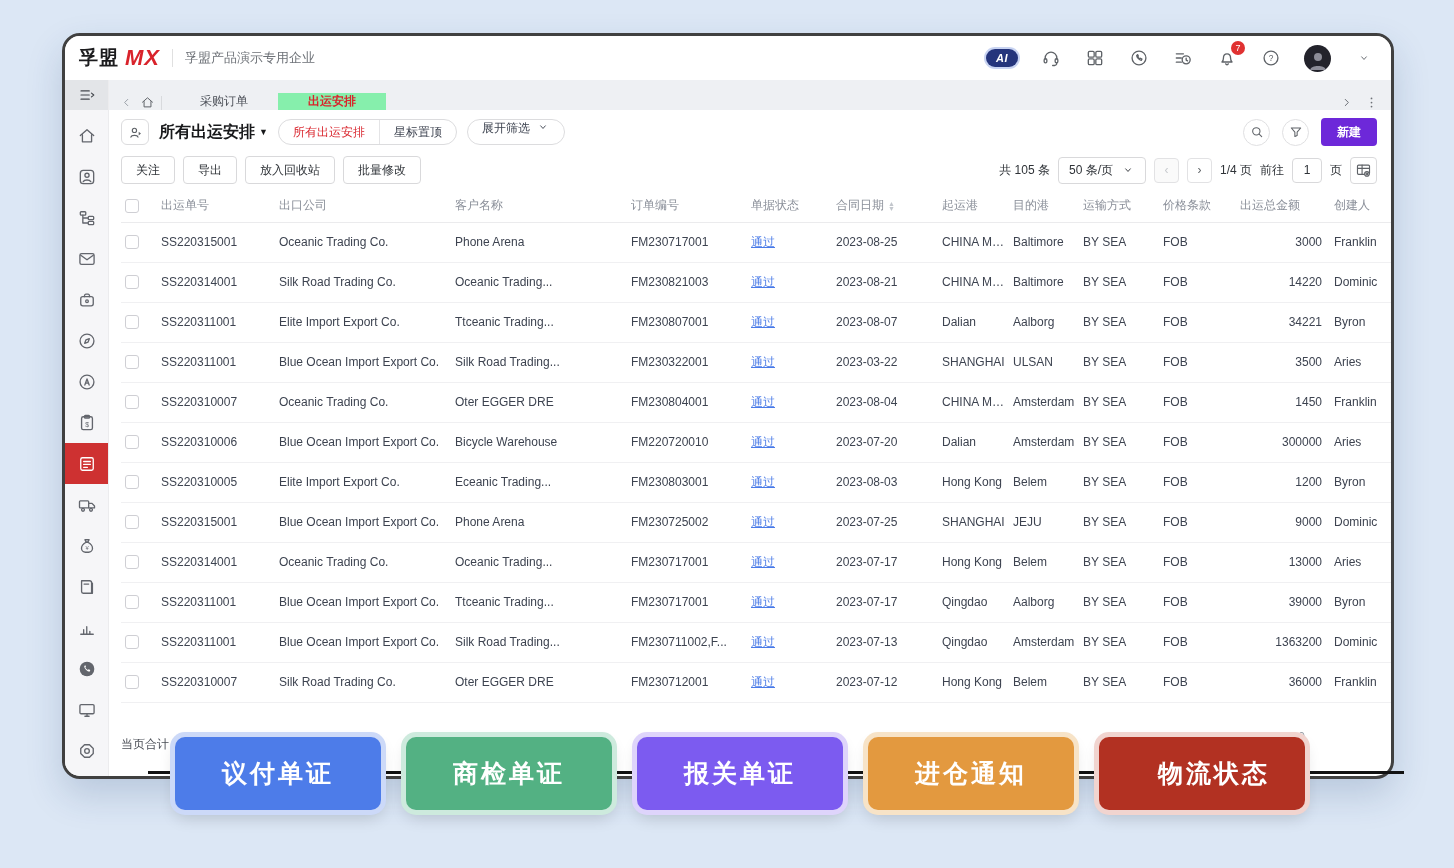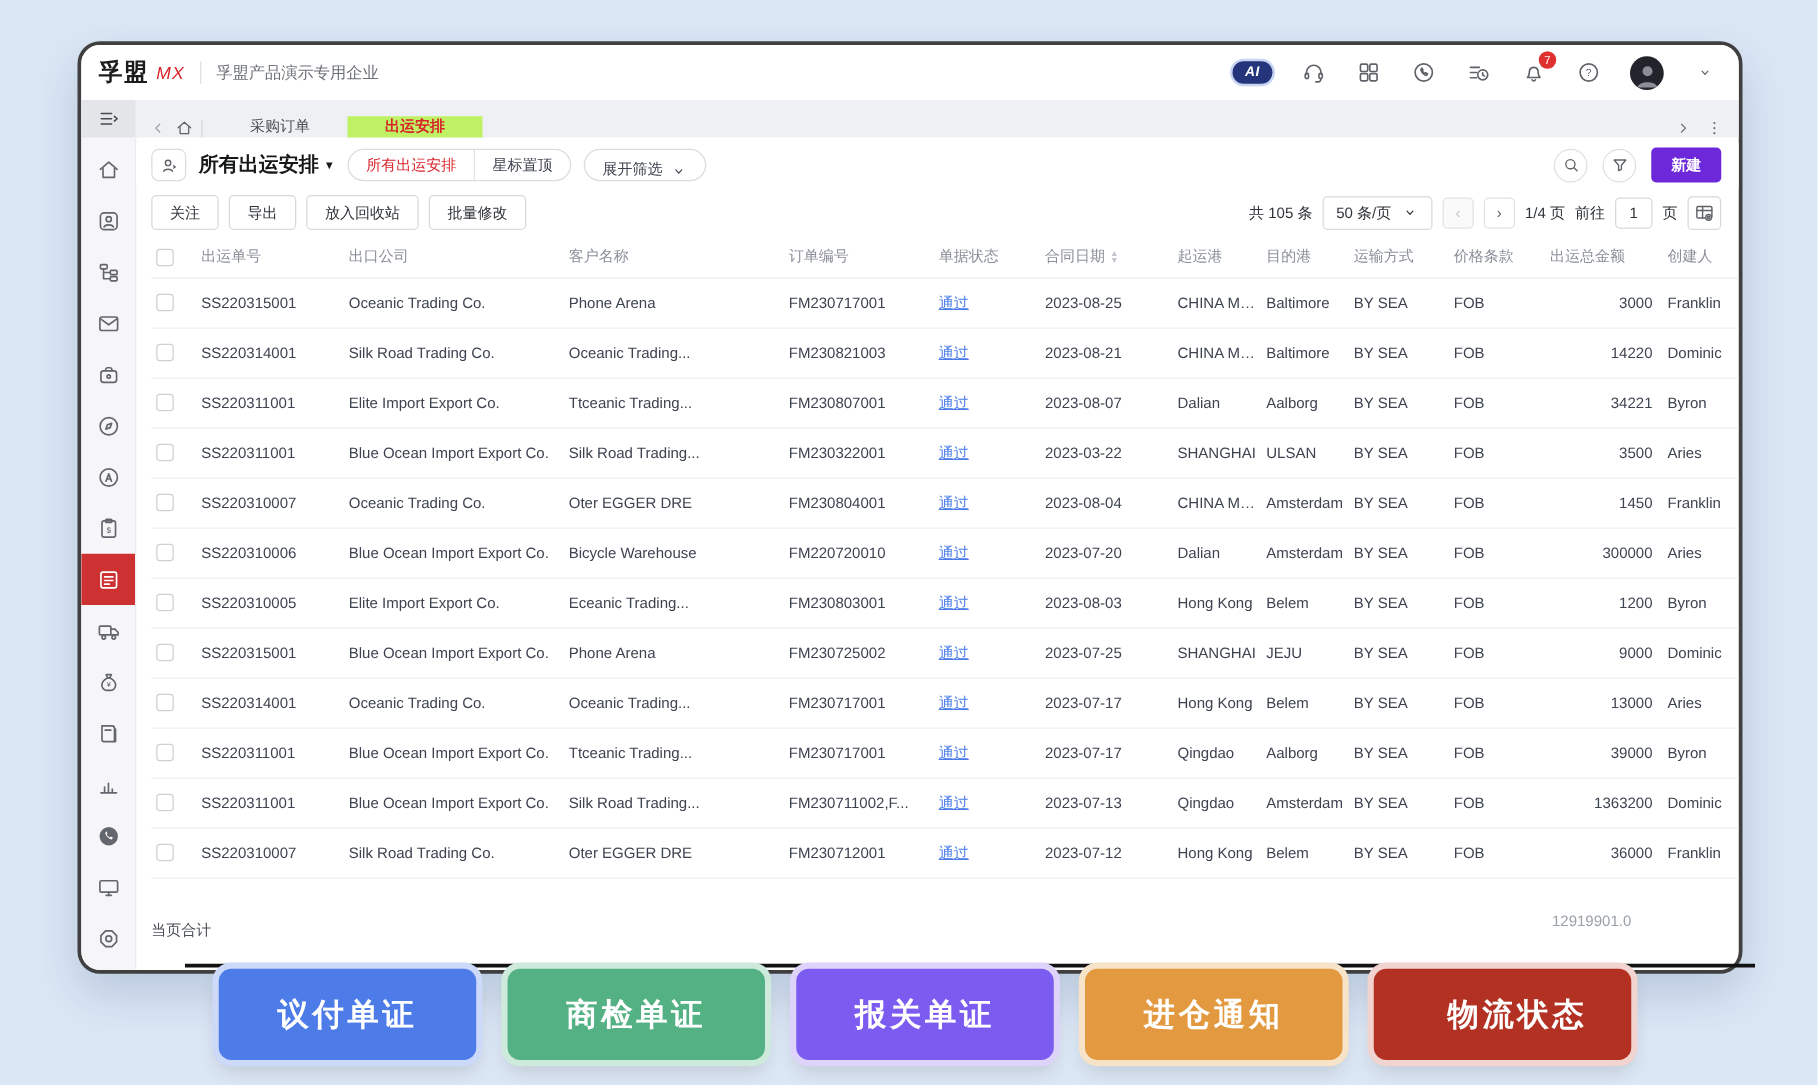--- a/index.html
+++ b/index.html
@@ -6,21 +6,21 @@
   html,body { width:1454px; height:868px; overflow:hidden; }
   body { background:#dce7f5; font-family:"Liberation Sans","DejaVu Sans",sans-serif; position:relative; color:#3d4350; }
 
   .window { position:absolute; left:62px; top:33px; width:1332px; height:746px;
     background:#fff; border:3px solid #404040; border-radius:18px; overflow:hidden;
     box-shadow:0 16px 36px rgba(30,60,110,.18); display:flex; flex-direction:column; }
 
   
   .topbar { height:44px; display:flex; align-items:center; padding:0 16px 0 14px; background:#fff; flex:0 0 auto; }
   .logo-cn { font-size:19px; font-weight:700; color:#1c1c1e; letter-spacing:1px; }
-  .logo-mx { font-size:14px; font-weight:400; color:#d9232b; margin-left:6px; letter-spacing:1px; font-style:italic; }
+  .logo-mx { font-size:22px; font-weight:700; color:#d9232b; margin-left:6px; letter-spacing:1px; font-style:italic; }
   .logo-sep { width:1px; height:18px; background:#e0e0e0; margin:0 12px; }
   .company { font-size:13px; color:#6d7177; }
   .topbar-right { margin-left:auto; display:flex; align-items:center; gap:22px; color:#5f6368; }
   .tb-ic { width:22px; height:22px; display:flex; align-items:center; justify-content:center; cursor:pointer; position:relative; }
   .ai-pill { background:#25357c; color:#fff; font-size:11px; font-weight:700; font-style:italic;
     border-radius:10px; padding:3px 10px; letter-spacing:.5px; box-shadow:0 0 0 2px #c9d4f2; cursor:pointer; }
   .badge { position:absolute; top:-6px; right:-7px; background:#e03131; color:#fff; font-size:9px;
     min-width:14px; height:14px; border-radius:8px; display:flex; align-items:center; justify-content:center; padding:0 3px; }
   .avatar { width:27px; height:27px; border-radius:50%; background:#23232b; overflow:hidden; display:flex; align-items:flex-end; justify-content:center; cursor:pointer; }
 
@@ -31,34 +31,34 @@
   .side-items { display:flex; flex-direction:column; align-items:stretch; padding-top:5px; }
   .side-item { height:41px; display:flex; align-items:center; justify-content:center; color:#63666d; cursor:pointer; }
   .side-item.active { background:#ce3131; color:#fff; }
 
   .main { flex:1; display:flex; flex-direction:column; min-width:0; }
 
   
   .tabbar { height:30px; background:#eef0f3; display:flex; align-items:flex-end; flex:0 0 auto; }
   .tabbar .nav { display:flex; align-items:center; gap:6px; padding:0 8px 0 10px; color:#9aa0a8; }
   .tab { display:flex; align-items:center; padding:0 30px; font-size:12px; color:#4a4e56; cursor:pointer; }
-  .tab.active { background:#bef264; color:#d9232b; font-weight:700; }
+  .tab.active { background:#86efac; color:#d9232b; font-weight:700; }
   .tab-sep { width:1px; height:14px; background:#d8dadd; align-self:center; }
   .tab-right { margin-left:auto; display:flex; align-items:center; gap:10px; padding:0 12px; color:#6d7177; }
 
   
   .filter-row { height:36px; display:flex; align-items:center; gap:10px; padding:0 14px 0 12px; background:#fff; flex:0 0 auto; margin-top:4px; }
   .sq-btn { width:28px; height:26px; border:1px solid #dcdcde; border-radius:6px; display:flex; align-items:center; justify-content:center; color:#5f6368; cursor:pointer; background:#fff; }
   .view-title { font-size:16px; font-weight:700; color:#17181a; display:flex; align-items:center; gap:4px; cursor:pointer; }
   .caret { font-size:9px; color:#17181a; }
   .seg { display:flex; align-items:center; height:26px; border:1px solid #dcdcde; border-radius:14px; overflow:hidden; background:#fff; }
   .seg > div { padding:0 14px; font-size:12px; display:flex; align-items:center; height:100%; cursor:pointer; }
   .seg-active { color:#d9232b; }
   .seg-divider { width:1px; background:#e4e4e6; height:100%; }
-  .pill { height:26px; border:1px solid #dcdcde; border-radius:14px; padding:0 14px; font-size:12px; display:flex; align-items:flex-end; gap:6px; color:#3d4350; cursor:pointer; background:#fff; }
+  .pill { height:26px; border:1px solid #dcdcde; border-radius:14px; padding:0 14px; font-size:12px; display:flex; align-items:flex-start; gap:6px; color:#3d4350; cursor:pointer; background:#fff; }
   .filter-right { margin-left:auto; display:flex; align-items:center; gap:12px; }
   .circle-btn { width:27px; height:27px; border:1px solid #e0e0e2; border-radius:50%; display:flex; align-items:center; justify-content:center; color:#5f6368; cursor:pointer; background:#fff; }
   .btn-new { height:28px; padding:0 16px; background:#6d28d9; color:#fff; font-size:12px; border:none; border-radius:4px; cursor:pointer; font-weight:600; }
 
   
   .toolbar { height:40px; display:flex; align-items:center; gap:8px; padding:0 14px 0 12px; flex:0 0 auto;justify-content:center; }
   .t-btn { height:28px; padding:0 14px; font-size:12px; color:#2f3338; background:#fff; border:1px solid #d9d9db; border-radius:4px; cursor:pointer; }
   .toolbar-right { margin-left:auto; display:flex; align-items:center; gap:8px; font-size:12px; color:#2f3338; }
   .select-box { height:27px; border:1px solid #d9d9db; border-radius:4px; padding:0 10px; display:flex; align-items:center; gap:8px; cursor:pointer; }
   .pg-btn { width:25px; height:25px; border:1px solid #e2e2e4; border-radius:4px; display:flex; align-items:center; justify-content:center; cursor:pointer; background:#fff; color:#606468; }
@@ -74,21 +74,21 @@
   .al-right { text-align:right; padding-right:8px; }
   .cb { width:14px; height:14px; border:1px solid #cfcfd4; border-radius:3px; background:#fff; cursor:pointer; }
   a.status { color:#4a7be8; text-decoration:underline; cursor:pointer; }
   .sorts { display:inline-flex; flex-direction:column; margin-left:4px; vertical-align:middle; line-height:5px; font-size:7px; color:#c2c6cc; }
   .footer-row { height:50px; display:flex; align-items:flex-start; padding:10px 0 0 12px; position:relative; flex:0 0 auto; }
   .footer-label { font-size:12px; color:#4a4e56; }
   .footer-total { position:absolute; right:86px; top:4px; font-size:12px; color:#9aa0a8; }
 
   
   .flow-line { position:absolute; left:148px; top:771px; width:1256px; height:3px; background:#121212; z-index:5; }
-  .flow-btns { position:absolute; left:175px; top:737px; display:flex; gap:25px; z-index:6;margin-top:38px; }
+  .flow-btns { position:absolute; left:175px; top:737px; display:flex; gap:25px; z-index:6; }
   .flow-btn { width:206px; height:73px; border-radius:10px; display:flex; align-items:center; justify-content:center;
     color:#fff; font-size:25px; font-weight:700; letter-spacing:3px; cursor:pointer; }
 
   svg { display:block; }
 </style>
 </head>
 <body>
 
 <div class="window">
 

